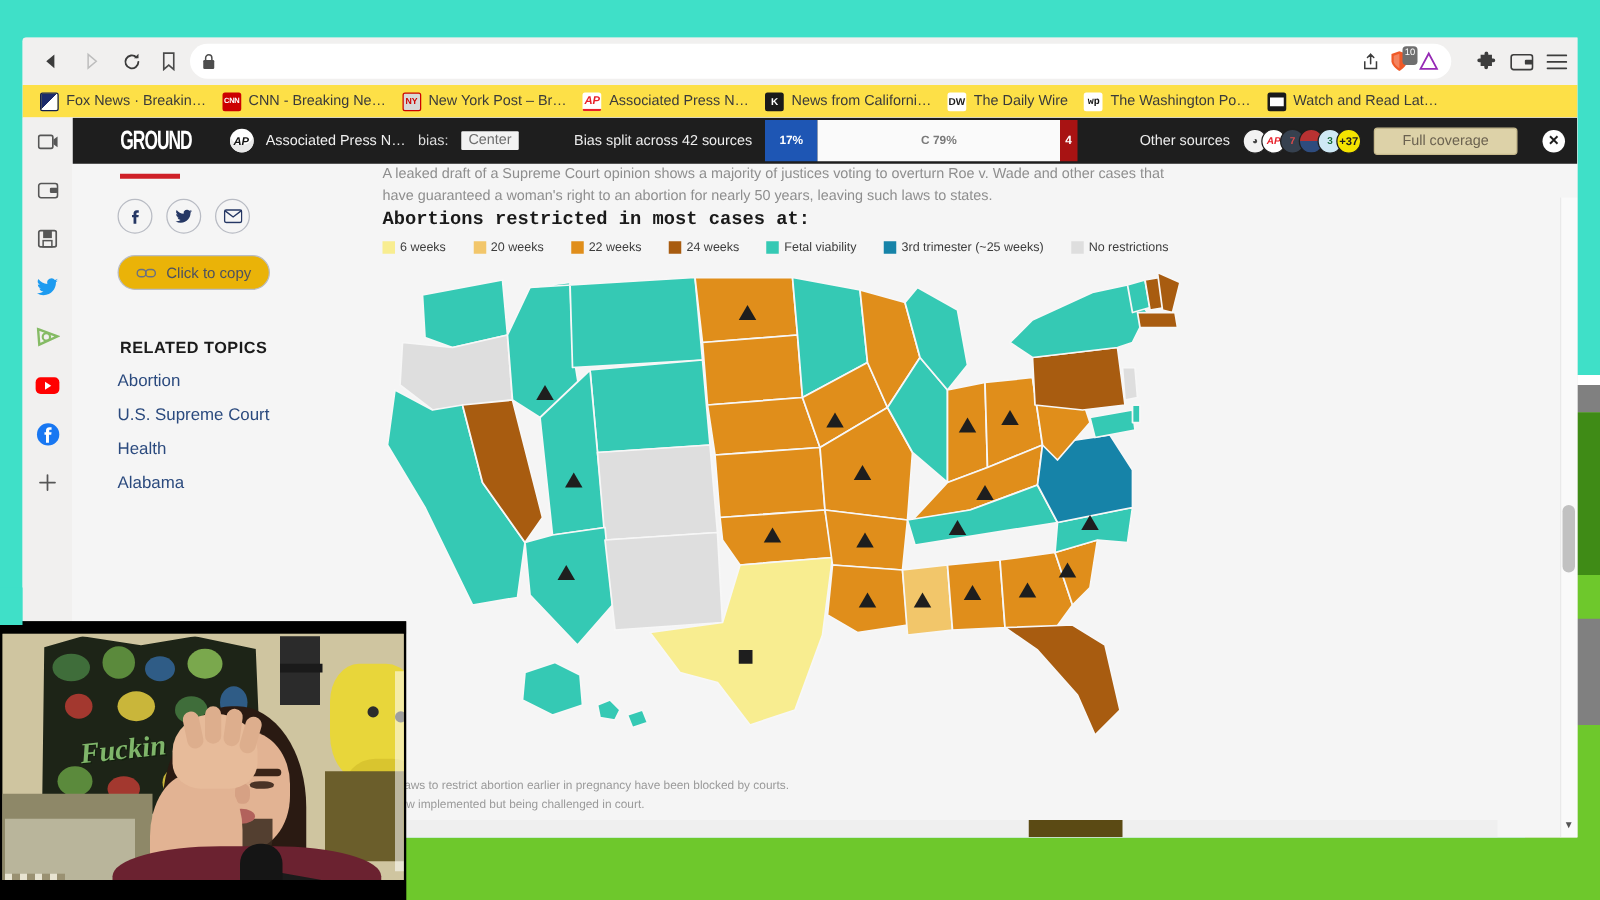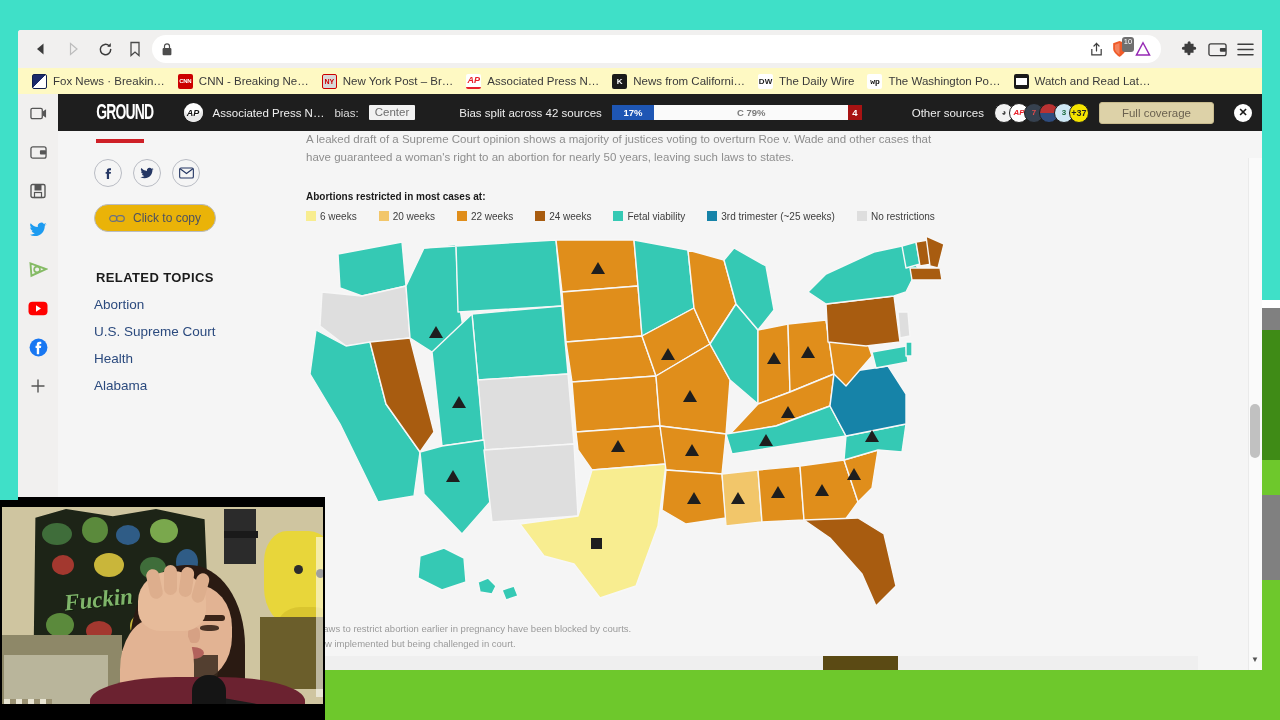--- a/index.html
+++ b/index.html
@@ -66,21 +66,21 @@
     position: absolute; right: -6px; top: -3px;
     background: #6f6f6f; color: #fff; font-size: 7.5px; line-height: 10px;
     min-width: 12px; height: 15px; border-radius: 3px; text-align: center;
     padding: 0 1px;
   }
   .tb-right { display: flex; align-items: center; gap: 10px; padding-left: 12px; }
 
   
   .bookmarks {
     height: 26px; display: flex; align-items: center; gap: 0px;
-    padding: 0 10px; background: #fef9c3; overflow: hidden;
+    padding: 0 10px; background: #fde047; overflow: hidden;
   }
   .bm {
     display: flex; align-items: center; gap: 6px; padding: 2px 9px 2px 4px;
     font-size: 11.5px; color: #3a3a3a; white-space: nowrap; border-radius: 4px;
   }
   .bm-ico {
     width: 15px; height: 15px; border-radius: 2px; flex: none;
     display: flex; align-items: center; justify-content: center;
     font-size: 7px; font-weight: bold; color: #fff; overflow: hidden;
   }
@@ -127,21 +127,21 @@
     font-weight:900;font-style:italic; flex:none;
     box-shadow: inset 0 -6px 0 #e8e8e8;
   }
   .gn-src { color:#efefef; font-size:11.5px; white-space:nowrap; }
   .gn-bias-label { color:#dcdcdc; font-size:11.5px; }
   .gn-bias-val {
     background:#f2f2f2; color:#6d6d6d; font-size:11.5px;
     padding:1px 6px 2px; border-radius:1px;
   }
   .gn-split-label { color:#ededed; font-size:11.5px; white-space:nowrap; margin-left: 34px;}
-  .gn-bar-graph { display:flex; align-items:stretch; height:15px; width:253px; font-size:9.5px; font-weight:bold; }
+  .gn-bar-graph { display:flex; align-items:stretch; height:33px; width:253px; font-size:9.5px; font-weight:bold; }
   .gn-seg-l { background:#1e56b4; color:#fff; display:flex;align-items:center;justify-content:center; width:17%; }
   .gn-seg-c { background:#fafafa; color:#7a7a7a; display:flex;align-items:center;justify-content:center; flex:1; }
   .gn-seg-r { background:#a81313; color:#fff; display:flex;align-items:center;justify-content:center; width:5.5%; }
   .gn-other { color:#ededed; font-size:11.5px; margin-left:40px; white-space:nowrap;}
   .gn-avatars { display:flex; align-items:center; }
   .gn-av {
     width:20px;height:20px;border-radius:50%; margin-left:-5px; border:1.5px solid #1e1e1e;
     display:flex;align-items:center;justify-content:center; font-size:8px; font-weight:900;
   }
   .gn-av:first-child{ margin-left:0; }
@@ -173,21 +173,21 @@
   .copy-btn {
     display:inline-flex;align-items:center;gap:8px;border:1px solid #b9bcc4;
     border-radius:16px;padding:6px 14px;font-size:12px;color:#4c5160;background:#eab308;
   }
   .rt-title { font-size:13px; font-weight:bold; color:#1b1b1b; letter-spacing:.4px; margin: 38px 0 12px 2px;}
   .rt-link { display:block; font-size:13.5px; color:#2b4a7e; margin-bottom:12px; }
 
   
   .map-card { position:absolute; left:248px; top:0; width:660px; }
   .map-desc { font-size:11.5px; color:#8e8e8e; line-height:1.55; width:645px; }
-  .map-sub { font-size:10px; font-weight:bold; color:#1a1a1a; margin-top:24px;}
+  .map-sub { font-size:15px; font-weight:bold; color:#1a1a1a; margin-top:0;font-family:Liberation Mono, monospace;}
   .legend { display:flex; align-items:center; gap:17px; margin-top:9px; flex-wrap:nowrap;}
   .lg { display:flex; align-items:center; gap:4px; font-size:10px; color:#3d3d3d; white-space:nowrap; margin-right:5px;}
   .sw { width:10px; height:10px; flex:none; }
 
   .map-holder { position:relative; margin-top:12px; width:645px; height:420px; }
   .map-holder svg { display:block; }
   .map-notes { position:absolute; left:248px; top:490px; font-size:9.5px; color:#9a9a9a; line-height:1.6; }
 
   
   .vscroll { position:absolute; right:0; top:64px; width:14px; bottom:0; background:#fafafa; border-left:1px solid #eaeaea;}

